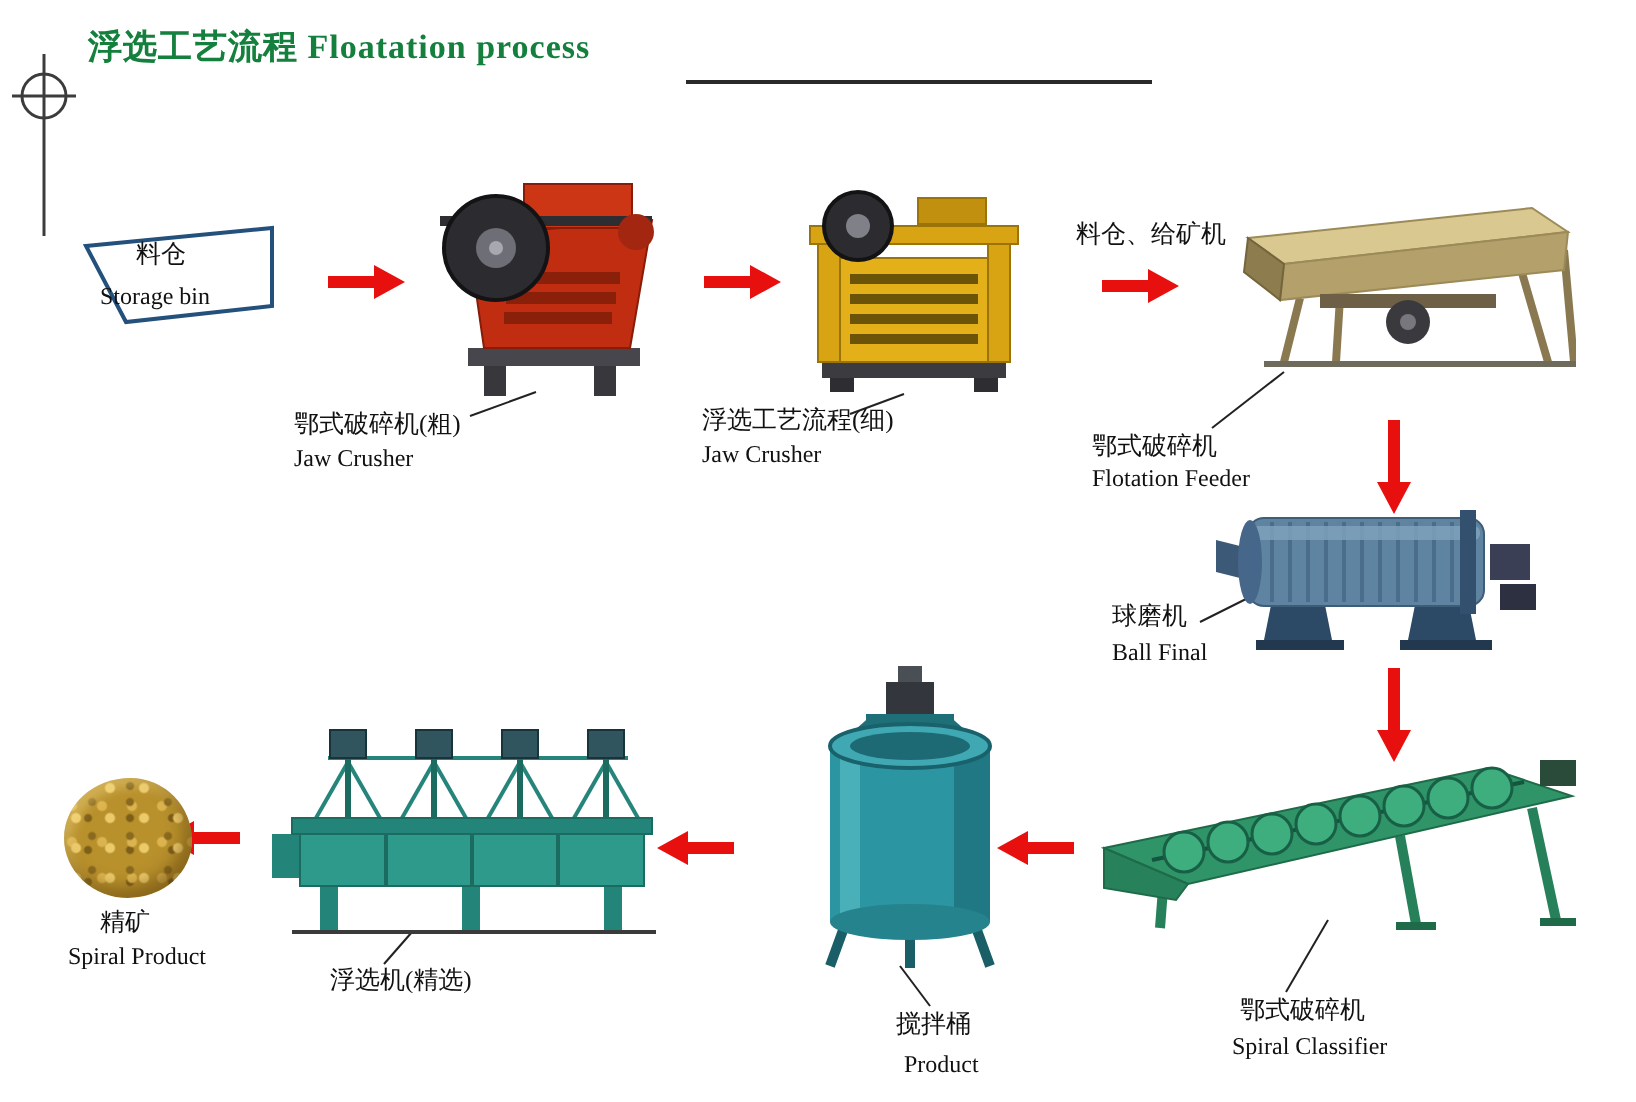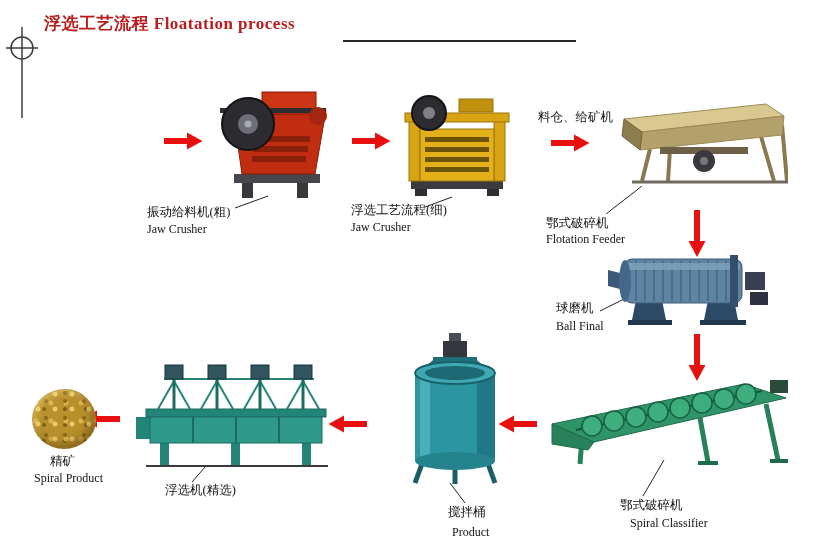--- a/index.html
+++ b/index.html
@@ -4,21 +4,21 @@
 <title>Floatation process</title>
 <style>
   * { margin:0; padding:0; box-sizing:border-box; }
   body { background:#ffffff; font-family:"DejaVu Sans", sans-serif; }
   .canvas { position:relative; width:818px; height:551px; background:#ffffff; overflow:hidden; }
   .abs { position:absolute; }
   .title {
     position:absolute; left:44px; top:12px;
     font-family:"Liberation Serif","DejaVu Serif",serif;
     font-weight:bold; font-size:17px; letter-spacing:0.5px;
-    color:#b91c1c; white-space:nowrap;
+    color:#15803d; white-space:nowrap;
   }
   .node { position:absolute; }
   .lbl {
     position:absolute; font-family:"Liberation Serif","DejaVu Serif",serif;
     font-size:12px; color:#111111; white-space:nowrap; line-height:1.2;
   }
   .lbl.zh { font-size:12.5px; }
   .arrow svg { display:block; }
   .ar { fill:#e80f0f; }
   .overlay { left:0; top:0; pointer-events:none; }
@@ -56,20 +56,27 @@
       <line x1="642" y1="186" x2="606" y2="214"></line>
       <line x1="624" y1="299" x2="600" y2="311"></line>
       <line x1="664" y1="460" x2="643" y2="496"></line>
       <line x1="450" y1="483" x2="465" y2="503"></line>
       <line x1="206" y1="466" x2="192" y2="482"></line>
     </g>
   </svg>
 
   <div class="title">浮选工艺流程 Floatation process</div>
 
+  <div class="node" style="left:40px;top:110px;width:100px;height:58px">
+    <svg width="100" height="58">
+      <polygon points="3,13 96,4 96,43 23,51" fill="none" stroke="#24507c" stroke-width="2"></polygon>
+    </svg>
+    <div class="lbl zh" style="left:28px;top:10px">料仓</div>
+    <div class="lbl" style="left:10px;top:31px">Storage bin</div>
+  </div>
 
   <div class="abs arrow" style="left:164px;top:130px">
     <svg width="40" height="22">
         <polygon class="ar" points="0,8 23,8 23,2.5 38.5,11 23,19.5 23,14 0,14"></polygon>
       </svg>
   </div>
   <div class="abs arrow" style="left:352px;top:130px">
     <svg width="40" height="22">
         <polygon class="ar" points="0,8 23,8 23,2.5 38.5,11 23,19.5 23,14 0,14"></polygon>
       </svg>
@@ -255,36 +262,36 @@
         <line x1="102" y1="64" x2="102" y2="90"></line>
         <line x1="145" y1="64" x2="145" y2="90"></line>
       </g>
     </svg>
   </div>
 
   <div class="node" style="left:32px;top:389px">
     <div class="gold-pile"></div>
   </div>
 
-  <div class="lbl zh" style="left:147px;top:205px">振动给料机(粗)</div>
+  <div class="lbl zh" style="left:147px;top:205px">鄂式破碎机(粗)</div>
   <div class="lbl" style="left:147px;top:222px">Jaw Crusher</div>
 
   <div class="lbl zh" style="left:351px;top:203px">浮选工艺流程(细)</div>
   <div class="lbl" style="left:351px;top:220px">Jaw Crusher</div>
 
   <div class="lbl zh" style="left:538px;top:110px">料仓、给矿机</div>
 
   <div class="lbl zh" style="left:546px;top:216px">鄂式破碎机</div>
   <div class="lbl" style="left:546px;top:232px">Flotation Feeder</div>
 
   <div class="lbl zh" style="left:556px;top:301px">球磨机</div>
   <div class="lbl" style="left:556px;top:319px">Ball Final</div>
 
   <div class="lbl zh" style="left:620px;top:498px">鄂式破碎机</div>
-  <div class="lbl" style="left:630px;top:516px">Spiral Classifier</div>
+  <div class="lbl" style="left:616px;top:516px">Spiral Classifier</div>
 
   <div class="lbl zh" style="left:448px;top:505px">搅拌桶</div>
   <div class="lbl" style="left:452px;top:525px">Product</div>
 
   <div class="lbl zh" style="left:165px;top:483px">浮选机(精选)</div>
 
   <div class="lbl zh" style="left:50px;top:454px">精矿</div>
   <div class="lbl" style="left:34px;top:471px">Spiral Product</div>
 
 </div>

